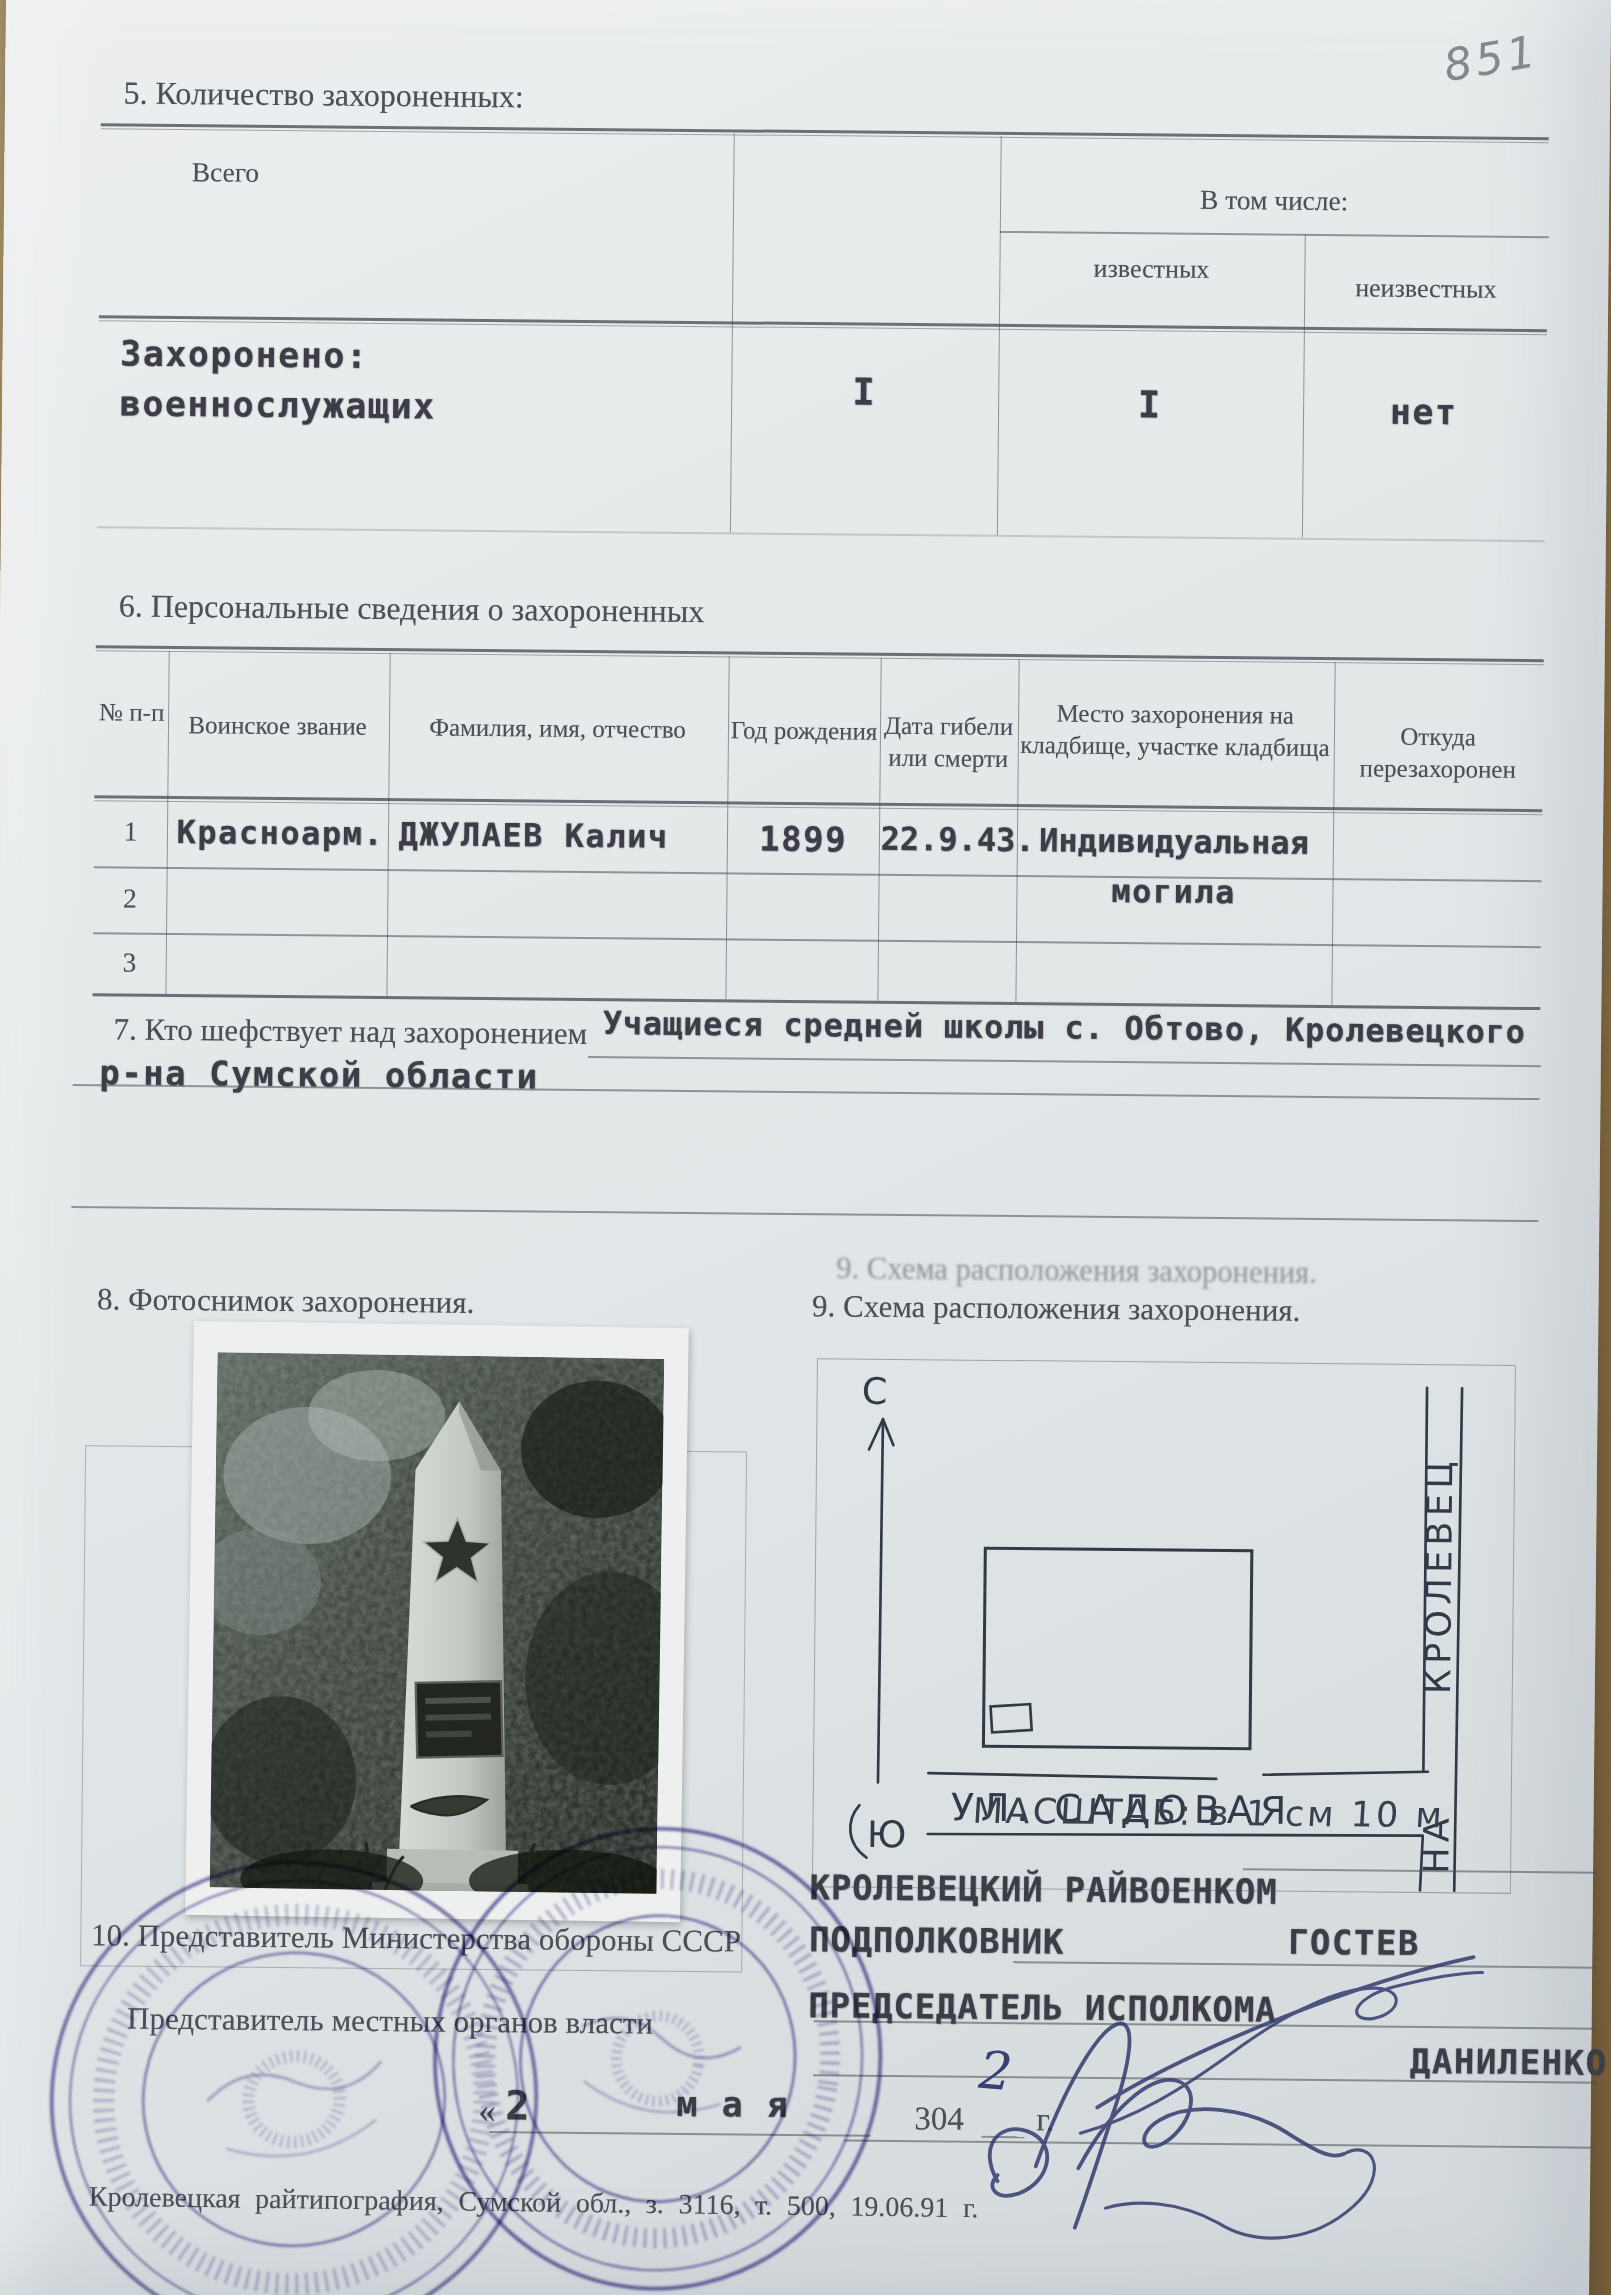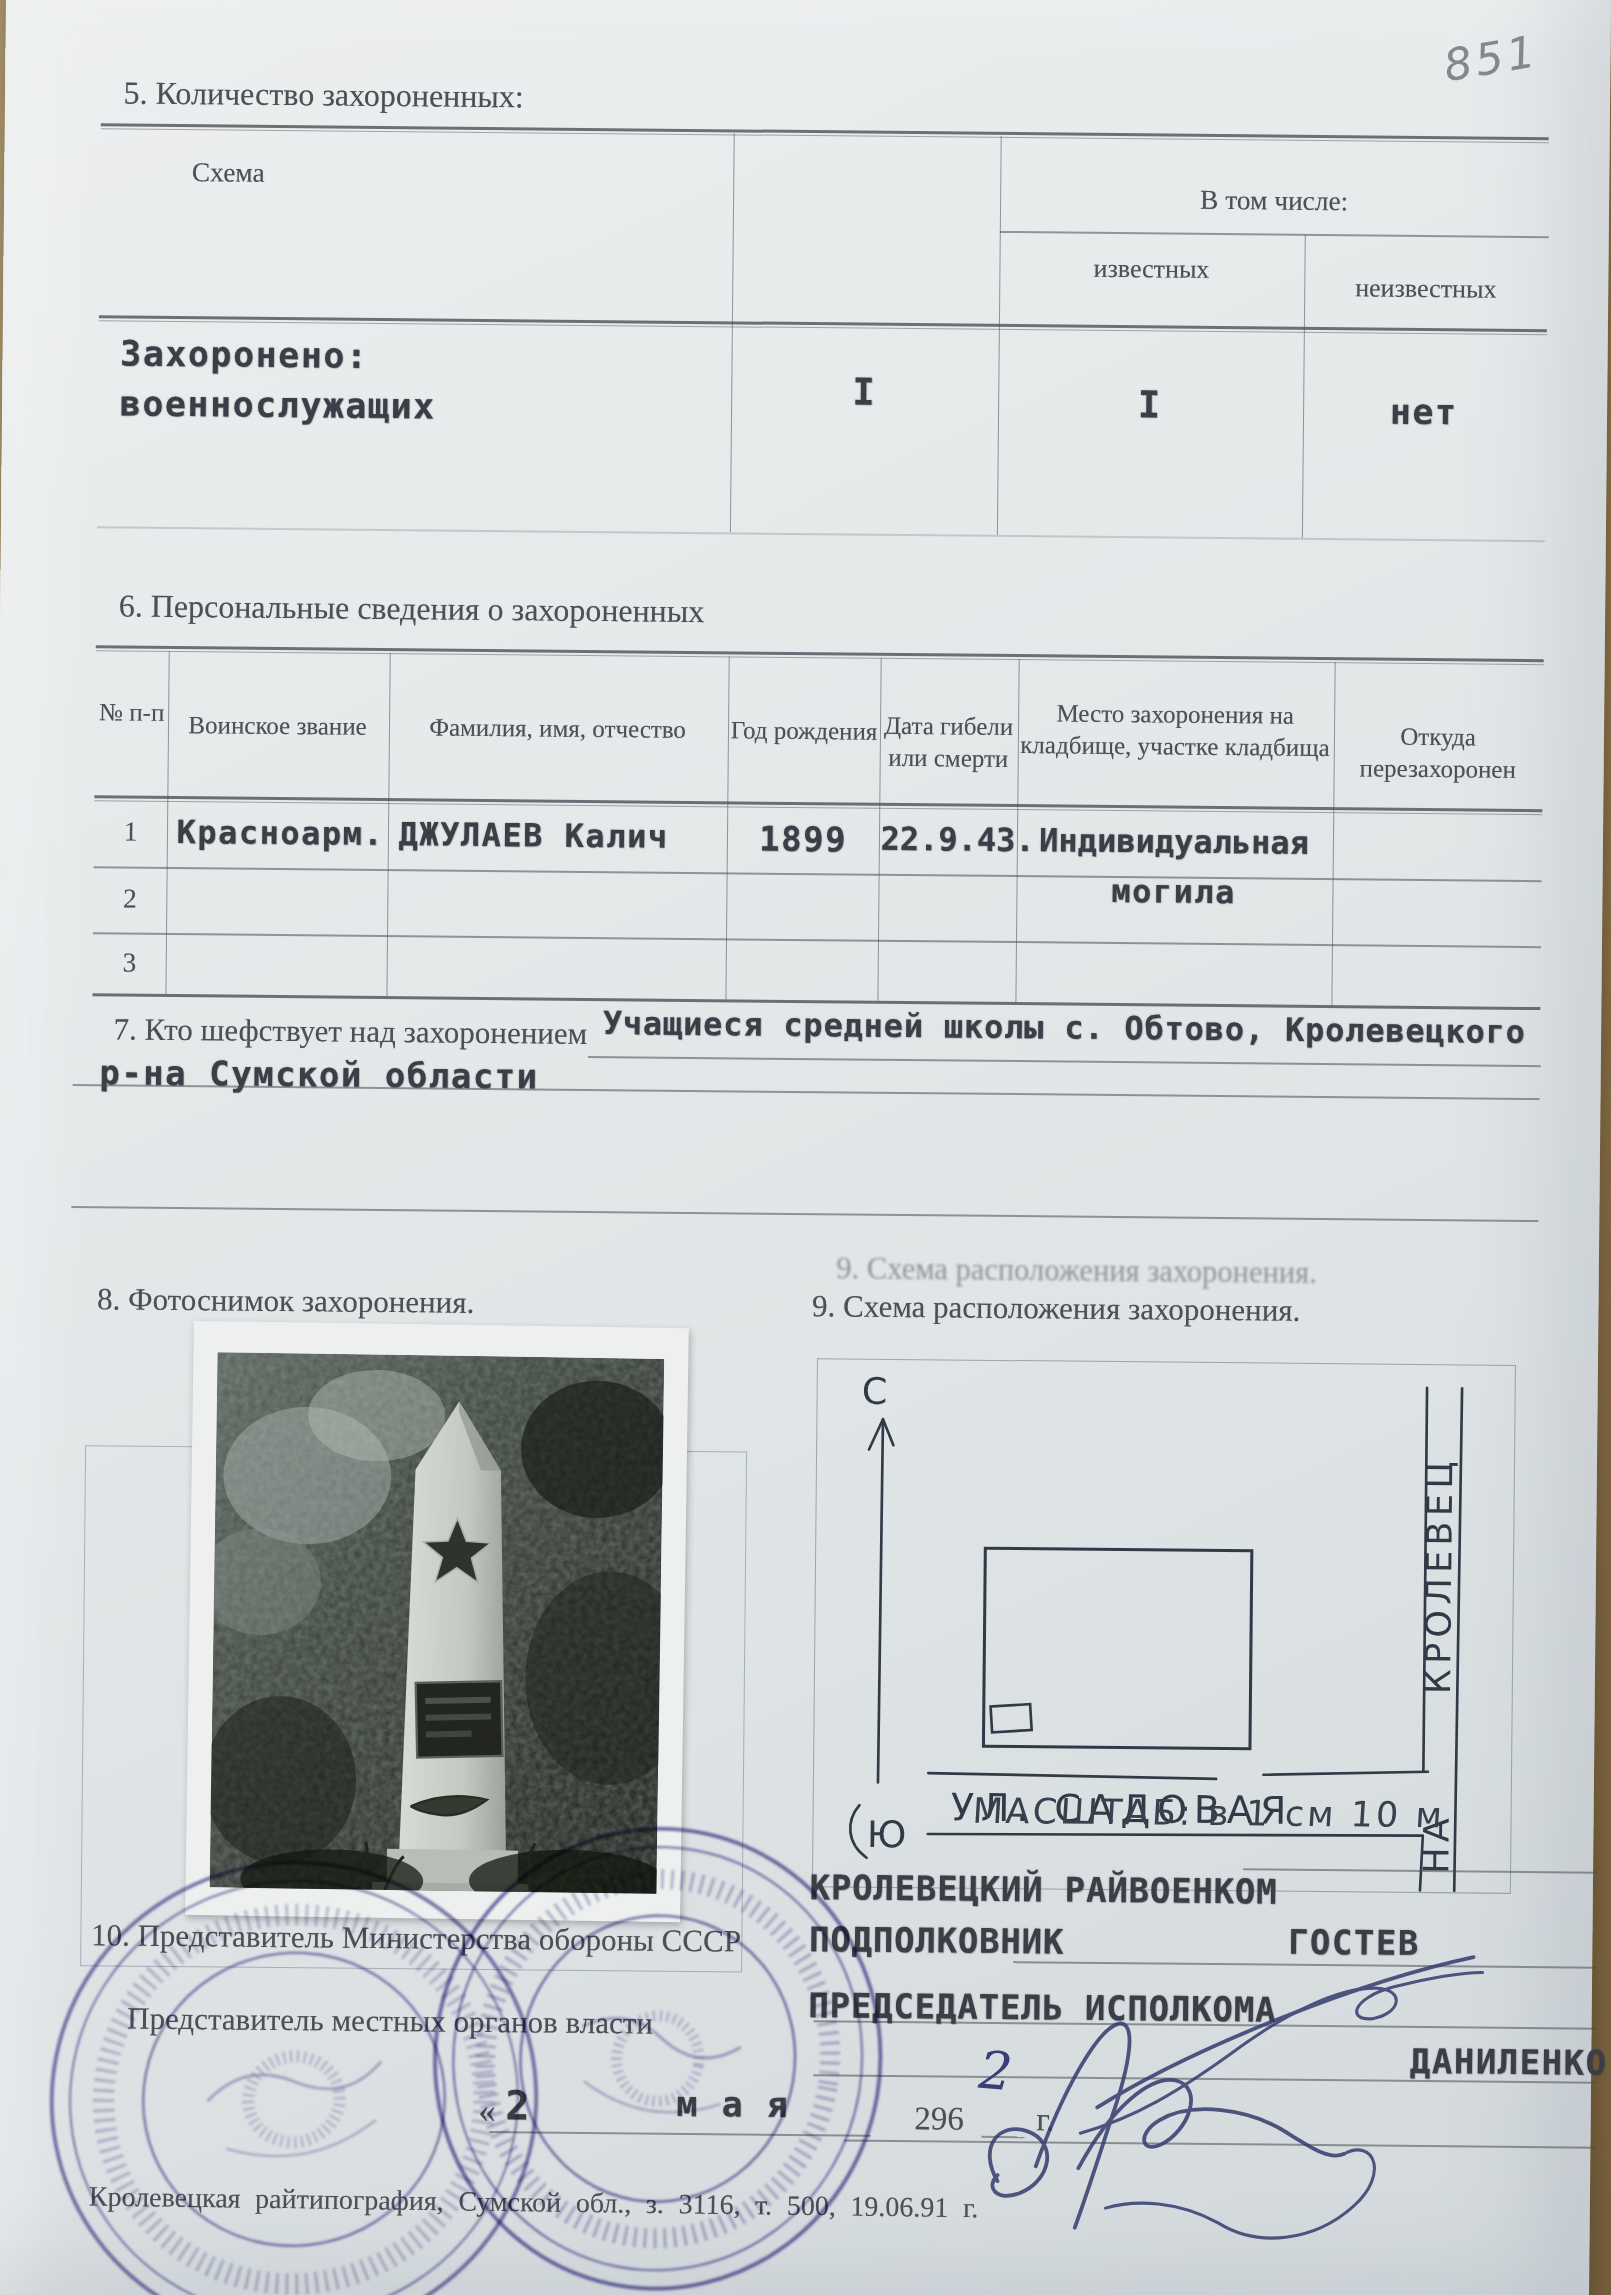--- a/index.html
+++ b/index.html
@@ -41,21 +41,21 @@
 
    <div class="abs pencil" style="left:1433px;top:26px;font-size:44px;">851</div>
 
    <div class="abs ser" style="left:114px;top:81px;font-size:32px;">5. Количество захороненных:</div>
 
    <div class="ln dbl" style="left:91px;top:130px;width:1448px;"></div>
    <div class="vln" style="left:724px;top:134px;height:399px;"></div>
    <div class="vln" style="left:991px;top:134px;height:399px;"></div>
    <div class="vln" style="left:1296px;top:230px;height:303px;"></div>
 
-   <div class="abs ser" style="left:183px;top:163px;font-size:27.4px;">Схема</div>
+   <div class="abs ser" style="left:183px;top:163px;font-size:27.4px;">Всего</div>
    <div class="abs ser ctr" style="left:991px;top:181px;width:549px;font-size:27.4px;">В том числе:</div>
    <div class="ln thin" style="left:991px;top:229px;width:549px;"></div>
    <div class="abs ser ctr" style="left:991px;top:251px;width:305px;font-size:26px;">известных</div>
    <div class="abs ser ctr" style="left:1296px;top:268px;width:244px;font-size:26px;">неизвестных</div>
    <div class="ln dbl" style="left:91px;top:322px;width:1448px;"></div>
 
    <div class="abs typ" style="left:113px;top:340px;font-size:35px;">Захоронено:</div>
    <div class="abs typ" style="left:113px;top:390px;font-size:35px;">военнослужащих</div>
    <div class="abs typ ctr" style="left:808px;top:370px;width:99px;font-size:37px;">I</div>
    <div class="abs typ ctr" style="left:1067px;top:380px;width:152px;font-size:37px;">I</div>
@@ -188,21 +188,21 @@
    <div class="ln thin" style="left:822px;top:2020px;width:783px;"></div>
    <div class="abs typ" style="left:817px;top:1985px;font-size:34px;letter-spacing:0.8px;">ПРЕДСЕДАТЕЛЬ ИСПОЛКОМА</div>
    <div class="abs typ" style="left:1419px;top:2035px;font-size:34px;">ДАНИЛЕНКО</div>
    <div class="ln thin" style="left:822px;top:2074px;width:783px;"></div>
    <div class="ln thin" style="left:854px;top:2139px;width:751px;"></div>
 
    <div class="abs ser" style="left:488px;top:2094px;font-size:35px;">«</div>
    <div class="abs typ" style="left:515px;top:2085px;font-size:40px;">2</div>
    <div class="abs typ" style="left:686px;top:2085px;font-size:35px;">м а я</div>
    <div class="ln thin" style="left:499px;top:2134px;width:381px;"></div>
-   <div class="abs ser" style="left:924px;top:2099px;font-size:33px;">296</div>
+   <div class="abs ser" style="left:924px;top:2099px;font-size:33px;">304</div>
    <div class="abs ink" style="left:988px;top:2039px;font-size:52px;transform:rotate(4deg);">2</div>
    <div class="ln thin" style="left:991px;top:2134px;width:43px;"></div>
    <div class="abs ser" style="left:1046px;top:2099px;font-size:33px;">г.</div>
 
    <div class="abs ser" style="left:99px;top:2189px;font-size:28px;width:945px;word-spacing:7.6px;transform:rotate(.2deg);">Кролевецкая райтипография, Сумской обл., з. 3116, т. 500, 19.06.91 г.</div>
 
    <svg class="abs" style="left:0;top:0;pointer-events:none;" width="1611" height="2295" viewBox="0 0 2114 3012">
      <g stroke="#343c6e" stroke-width="5" fill="none" opacity="0.85" stroke-linecap="round">
        <path d="M1452,2762 C1580,2680 1800,2592 1944,2560"></path>
        <path d="M1430,2796 C1500,2776 1560,2740 1640,2680 C1700,2636 1770,2600 1818,2602 C1856,2604 1848,2636 1812,2642 C1780,2646 1782,2616 1840,2600 C1884,2588 1930,2580 1956,2580" stroke-width="4"></path>

